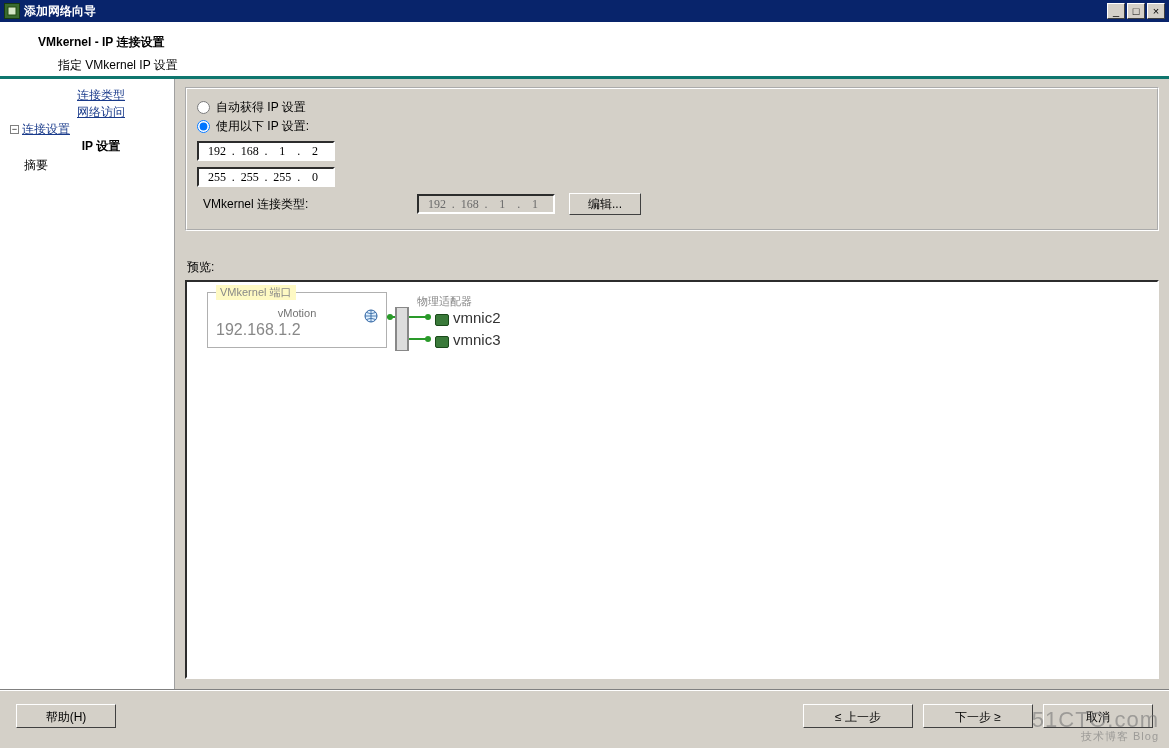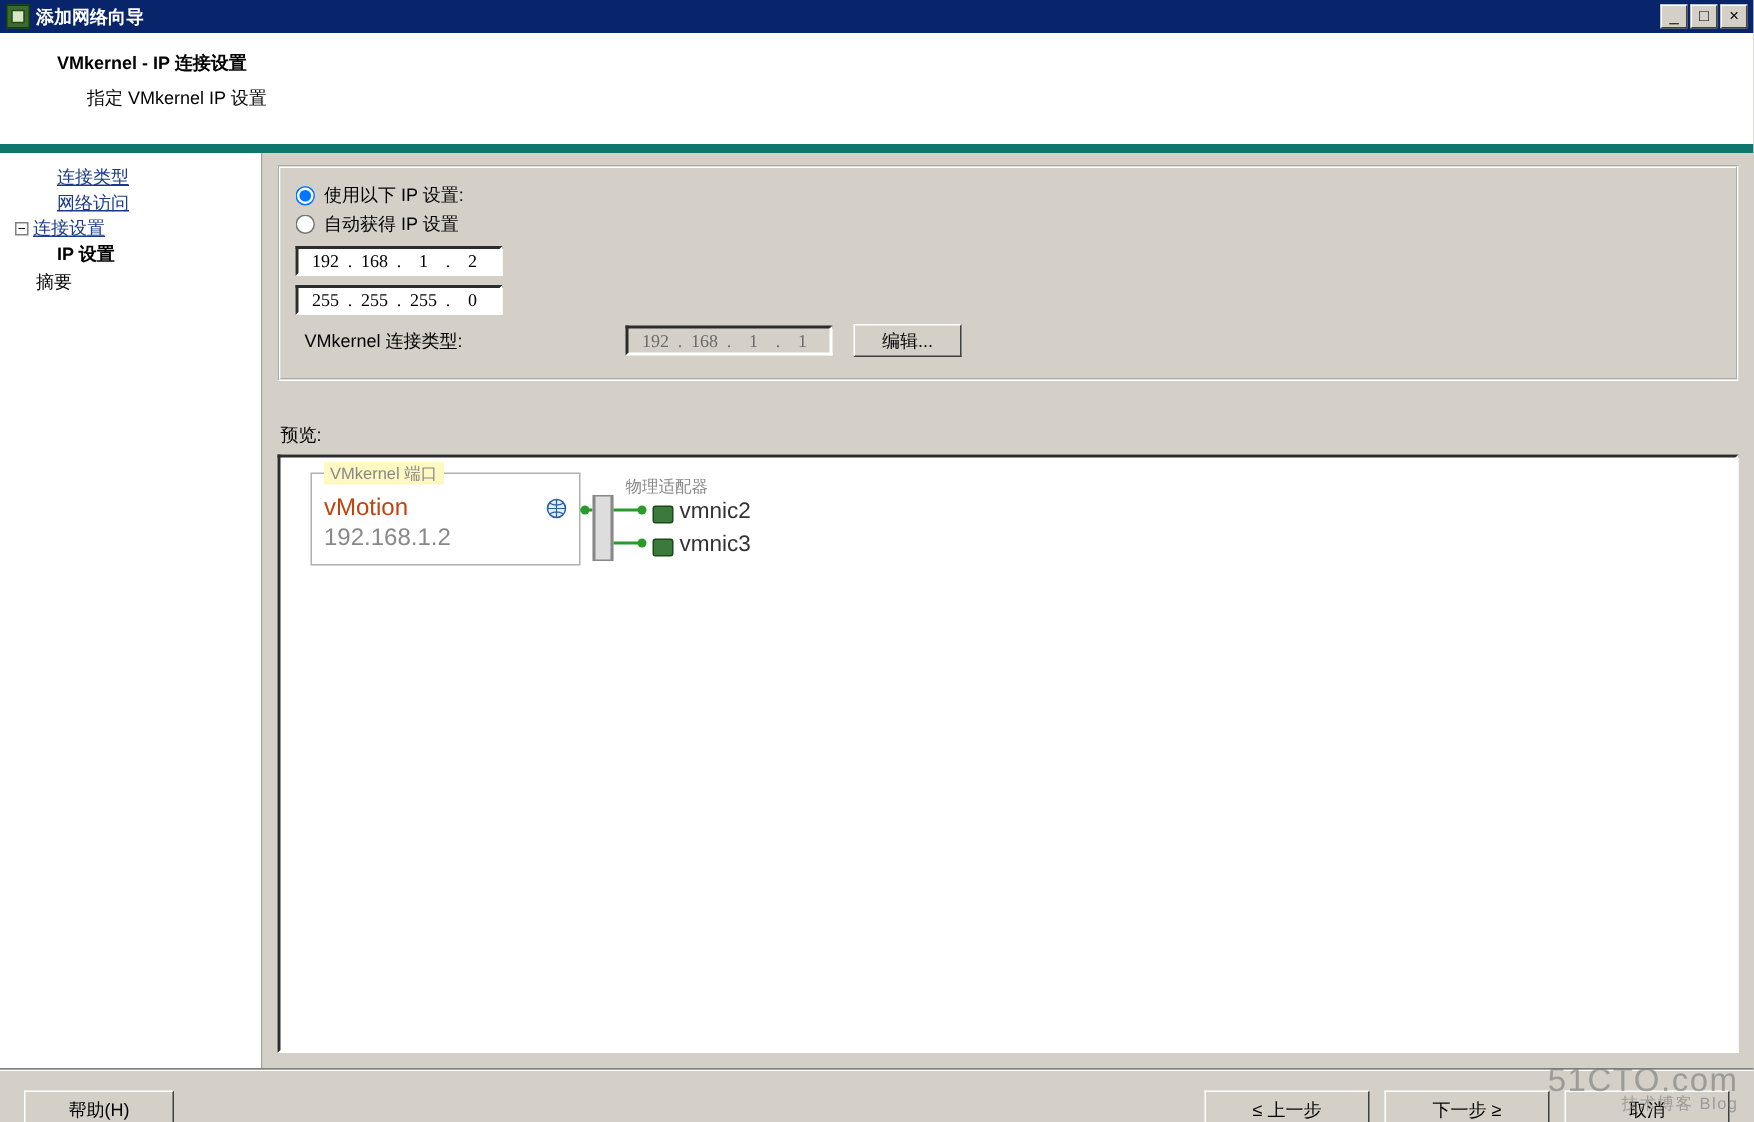--- a/index.html
+++ b/index.html
@@ -39,22 +39,22 @@
     border-right: 1px solid #404040;
     border-bottom: 1px solid #404040;
     font-family: Arial;
     font-size: 11px;
     display: flex; align-items: center; justify-content: center;
     color: #000;
   }
 
   .header {
     background: #fff;
-    border-bottom: 6px solid #0f766e;
-    padding: 12px 20px 22px 38px;
+    border-bottom: 3px solid #0f766e;
+    padding: 12px 20px 2px 38px;
   }
   .header .h-title { font-weight: bold; margin-bottom: 6px; }
   .header .h-sub { margin-left: 20px; }
 
   .body {
     display: flex;
     height: calc(748px - 22px - 64px - 52px);
   }
   .sidebar {
     width: 175px;
@@ -66,21 +66,21 @@
   }
   .sidebar .link { color: #1a3b8b; text-decoration: underline; display: block; line-height: 17px; }
   .sidebar .row { display: flex; align-items: center; }
   .sidebar .plusminus {
     width: 9px; height: 9px;
     border: 1px solid #808080;
     display: inline-flex; align-items: center; justify-content: center;
     font-size: 9px; line-height: 1; margin-right: 3px;
     color: #000; background: #fff;
   }
-  .sidebar .indent { margin-left: 28px; }
+  .sidebar .indent { margin-left: 28px; text-align: center; }
   .sidebar .current { font-weight: bold; }
 
   .main {
     flex: 1;
     padding: 8px 10px 10px 10px;
     display: flex;
     flex-direction: column;
     background: #d4d0c8;
   }
 
@@ -143,21 +143,21 @@
     background: #fff;
   }
   .portgroup .legend {
     position: absolute;
     top: -8px; left: 8px;
     background: #fef9c3;
     padding: 0 4px;
     color: #888;
     font-size: 11px;
   }
-  .portgroup .name { font-size: 16px; color: #c2410c; }
+  .portgroup .name { font-size: 11px; color: #737373; text-align: center; }
   .portgroup .ip { font-size: 16px; color: #888; margin-top: 2px; }
   .portgroup .globe-icon {
     position: absolute;
     right: 8px; top: 16px;
   }
   .phys-label {
     position: absolute; left: 210px; top: 2px;
     color: #888; font-size: 11px;
   }
   .nic {
@@ -263,26 +263,26 @@
       <span class="plusminus">−</span>
       <a class="link">连接设置</a>
     </div>
     <div class="indent current">IP 设置</div>
     <div style="margin-left:14px; margin-top:2px;">摘要</div>
   </div>
 
   <div class="main">
     <div class="groupbox">
       <label class="radio-row">
+        <input type="radio" name="ipmode" style="">
+        <span>自动获得 IP 设置</span>
+      </label>
+      <label class="radio-row">
         <input type="radio" name="ipmode" checked="" style="">
         <span>使用以下 IP 设置:</span>
-      </label>
-      <label class="radio-row">
-        <input type="radio" name="ipmode" style="">
-        <span>自动获得 IP 设置</span>
       </label>
 
       <div class="iprow">
         <div class="ipfield">
           <span>192</span>
             <span class="dot">.</span>
           <span>168</span>
             <span class="dot">.</span>
           <span>1</span>
             <span class="dot">.</span>

